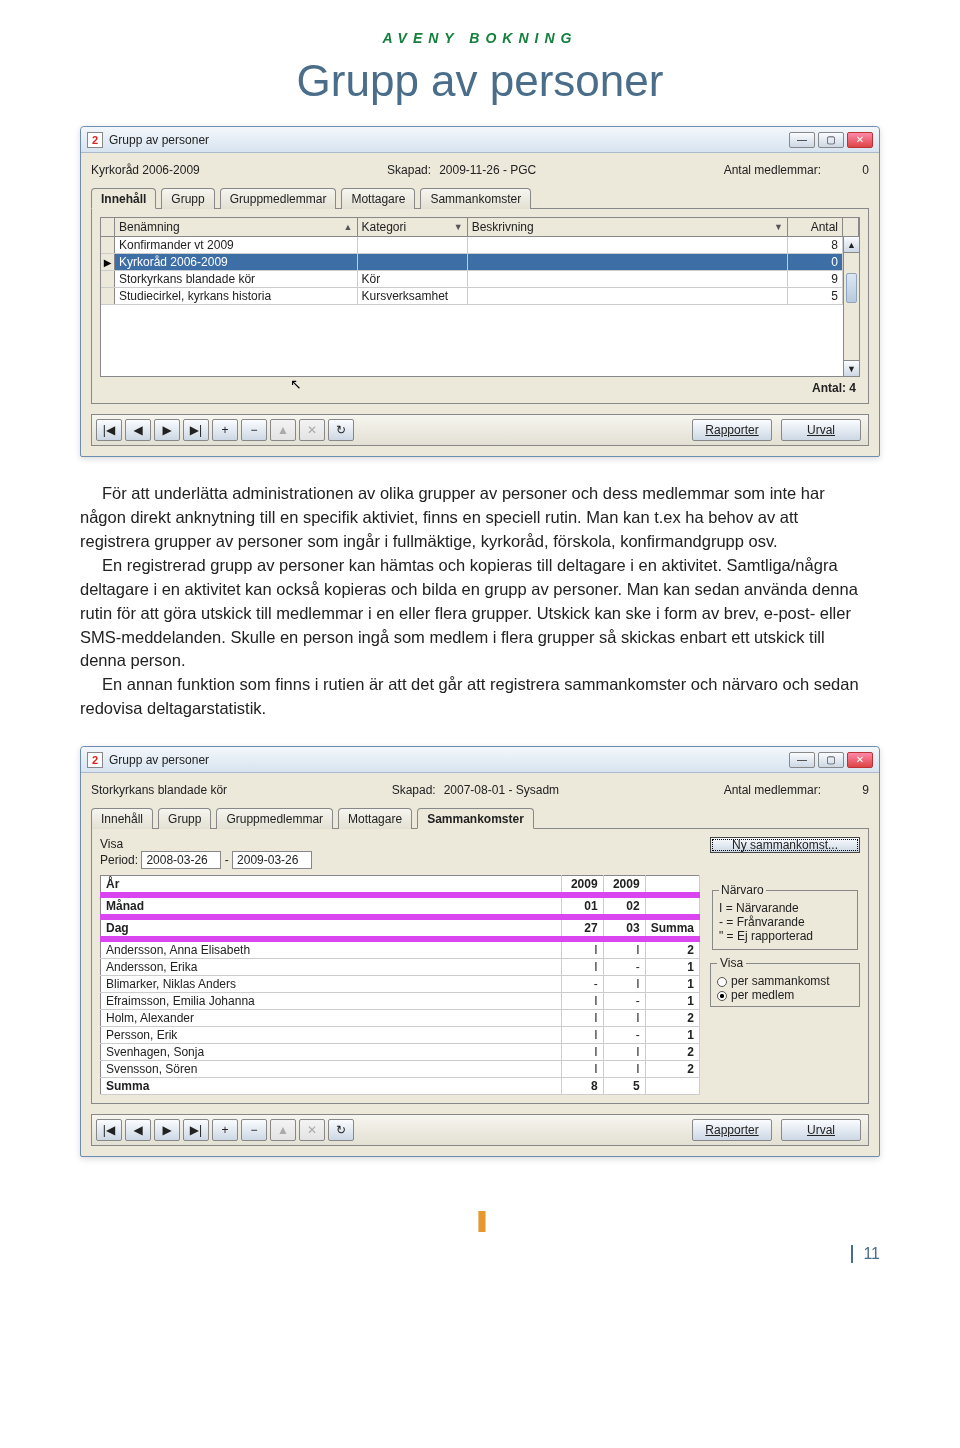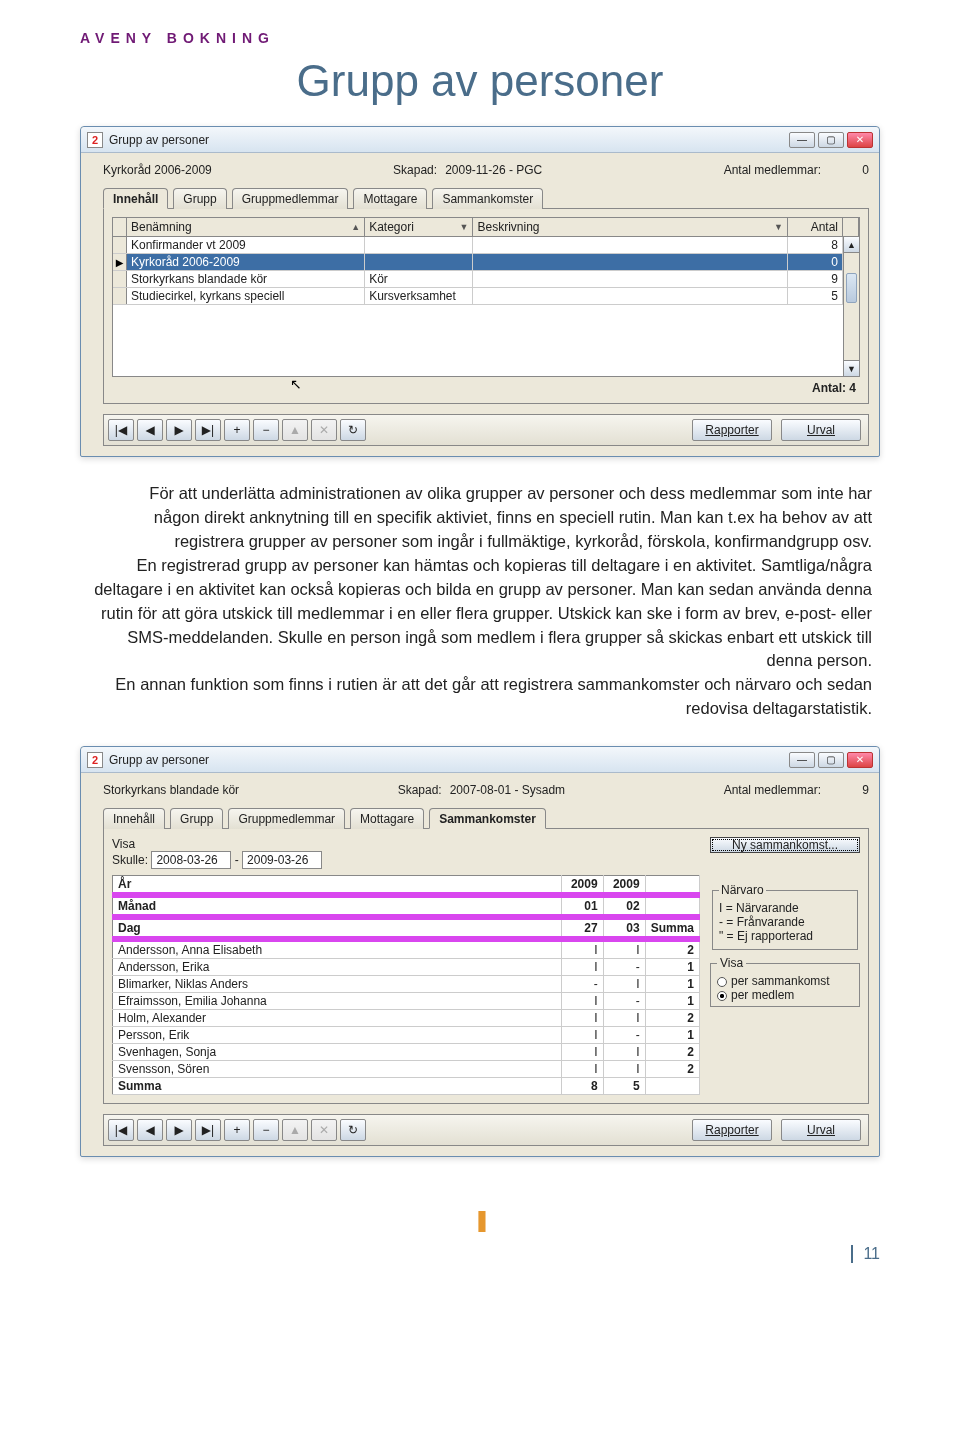--- a/index.html
+++ b/index.html
@@ -9,26 +9,27 @@
     background: #fff;
     font-family: Arial, Helvetica, sans-serif;
     width: 960px;
     color: #222;
   }
   .page {
     position: relative;
     padding: 30px 80px 50px 80px;
   }
   .spaced-header {
-    text-align: left;
+    text-align: center;
     font-size: 14px;
     letter-spacing: 6px;
-    color: #701a75;
+    color: #15803d;
     font-weight: bold;
     margin-bottom: 10px;
+    font-style: italic;
   }
   .page-title {
     text-align: center;
     font-size: 44px;
     font-weight: 300;
     color: #4a6d8a;
     margin: 10px 0 20px 0;
   }
   .window {
     border: 1px solid #6a8db0;
@@ -54,21 +55,21 @@
   }
   .win-title { font-size: 12px; }
   .win-btns { margin-left:auto; display:flex; gap:3px; }
   .win-btn {
     width: 26px; height: 16px; border:1px solid #888;
     background: linear-gradient(#fafcff,#cdd8e4);
     font-size:10px; display:flex; align-items:center; justify-content:center;
     border-radius:2px;
   }
   .win-btn.close { background: linear-gradient(#f8a,#d44); color:#fff; border-color:#b33;}
-  .win-body { padding: 4px 10px 10px 22px; font-size: 12px; }
+  .win-body { padding: 4px 10px 10px 10px; font-size: 12px; }
   .info-row { display:flex; gap:8px; align-items:center; padding: 6px 0 8px 0; flex-wrap:wrap; }
   .info-row .gap { flex:1; }
   .tabs-row { display:flex; gap:5px; border-bottom:1px solid #888; padding-top:2px; }
   .tab {
     padding: 3px 9px 2px 9px;
     border:1px solid #888;
     border-bottom:none;
     background: linear-gradient(#f6f5ef,#e3e0d3);
     border-radius: 4px 4px 0 0;
     font-size: 12px;
@@ -110,21 +111,21 @@
   }
   .nbtn.disabled { color:#aaa; background:linear-gradient(#f3f3f3,#e3e3e3);}
   .nbtn.wide { min-width:80px; margin-left:auto; padding:0 10px; text-decoration:underline; text-underline-offset:1px;}
   .nbtn.wide + .nbtn.wide { margin-left:6px; }
   .body-text {
     font-size: 16.5px;
     line-height: 1.45;
     color: #222;
     margin: 20px 0 25px 0;
   }
-  .body-text p { margin: 0 8px 0 0; text-align: right; }
+  .body-text p { margin: 0 8px 0 0; }
   .body-text p.indent { text-indent: 22px; }
   
   .period-box { border:1px solid #888; background:#fff; padding:1px 4px; font-size:12px; min-width:80px; display:inline-block;}
   .visa-group { border:1px solid #888; padding:4px 6px; margin:6px 0 0 0; font-size:12px;}
   .visa-group legend { font-size:12px; padding:0 3px;}
   .legend-box { border:1px solid #888; padding:4px 6px 6px 6px; font-size:12px; margin-top:30px;}
   .legend-box legend { font-size:12px;}
   .right-col { width:160px; padding-left:10px;}
   .meeting-layout { display:flex; gap:0;}
   .meeting-left { flex:1;}
@@ -233,21 +234,21 @@
               <div class="grid-row">
                 <div class="row-pointer"></div>
                 <div class="gc" style="flex:3;">Storkyrkans blandade kör</div>
                 <div class="gc" style="flex:1.3;">Kör</div>
                 <div class="gc" style="flex:4;"></div>
                 <div class="gc right" style="width:55px;">9</div>
                 <div class="gc" style="width:16px;"></div>
               </div>
               <div class="grid-row">
                 <div class="row-pointer"></div>
-                <div class="gc" style="flex:3;">Studiecirkel, kyrkans speciell</div>
+                <div class="gc" style="flex:3;">Studiecirkel, kyrkans historia</div>
                 <div class="gc" style="flex:1.3;">Kursverksamhet</div>
                 <div class="gc" style="flex:4;"></div>
                 <div class="gc right" style="width:55px;">5</div>
                 <div class="gc" style="width:16px;"></div>
               </div>
             </div>
           <div class="scrollbar">
             <div class="sb-btn">▲</div>
             <div class="sb-thumb"></div>
             <div class="sb-btn bottom">▼</div>
@@ -307,21 +308,21 @@
         <div class="tab">Grupp</div>
         <div class="tab">Gruppmedlemmar</div>
         <div class="tab">Mottagare</div>
         <div class="tab active">Sammankomster</div>
       </div>
       <div class="panel">
         <div class="meeting-layout">
           <div class="meeting-left">
             <div style="margin-bottom:6px;">
               <span>Visa</span><br>
-              <span>Skulle:</span>
+              <span>Period:</span>
               <span class="period-box">2008-03-26</span>
               <span> - </span>
               <span class="period-box">2009-03-26</span>
             </div>
             <table class="att-table">
               <thead>
                 <tr>
                   <th>År</th>
                   <th class="num">2009</th>
                   <th class="num">2009</th>

